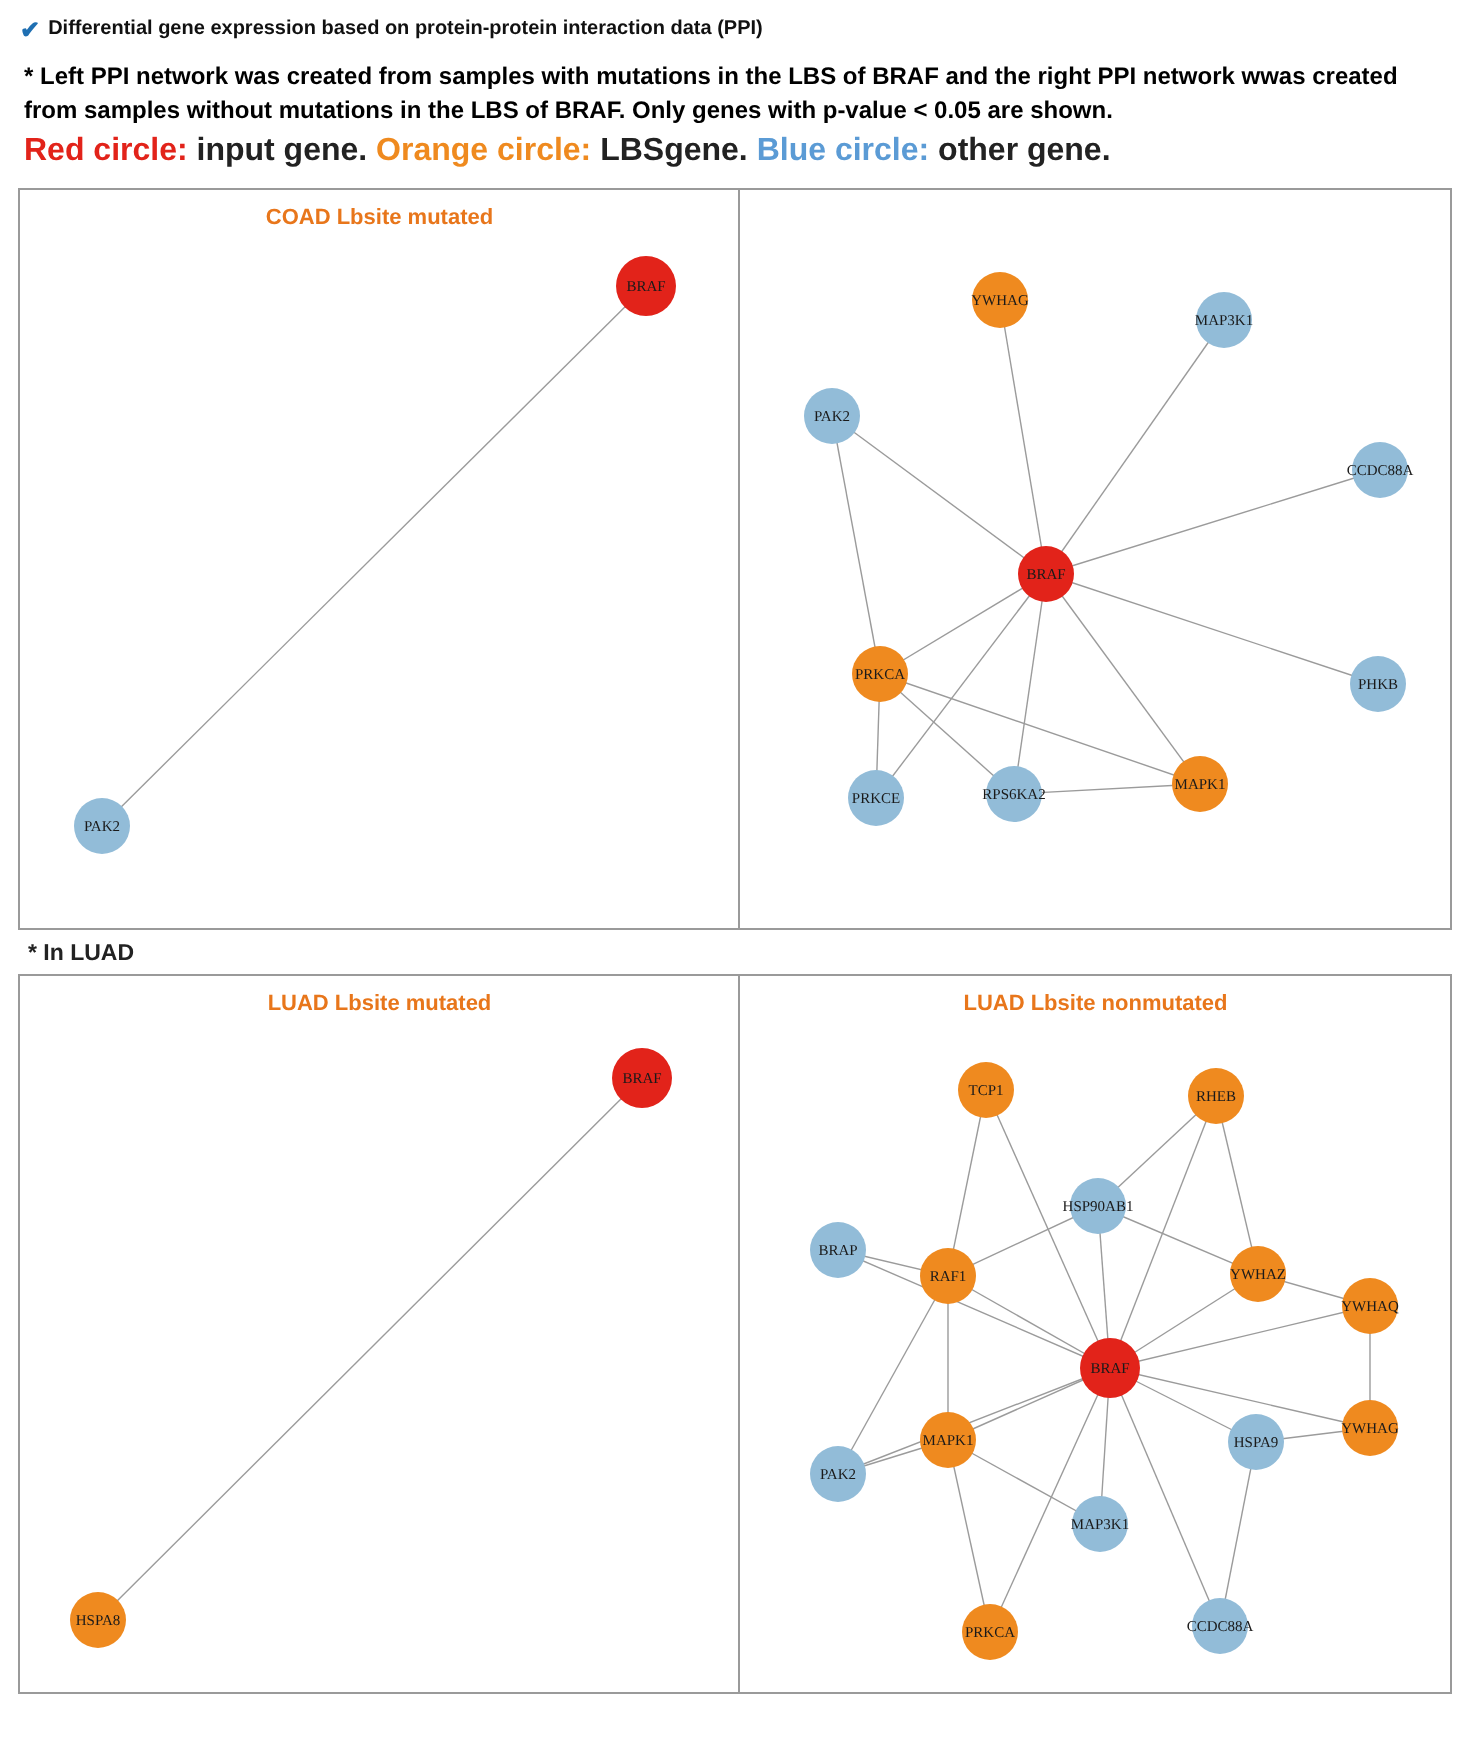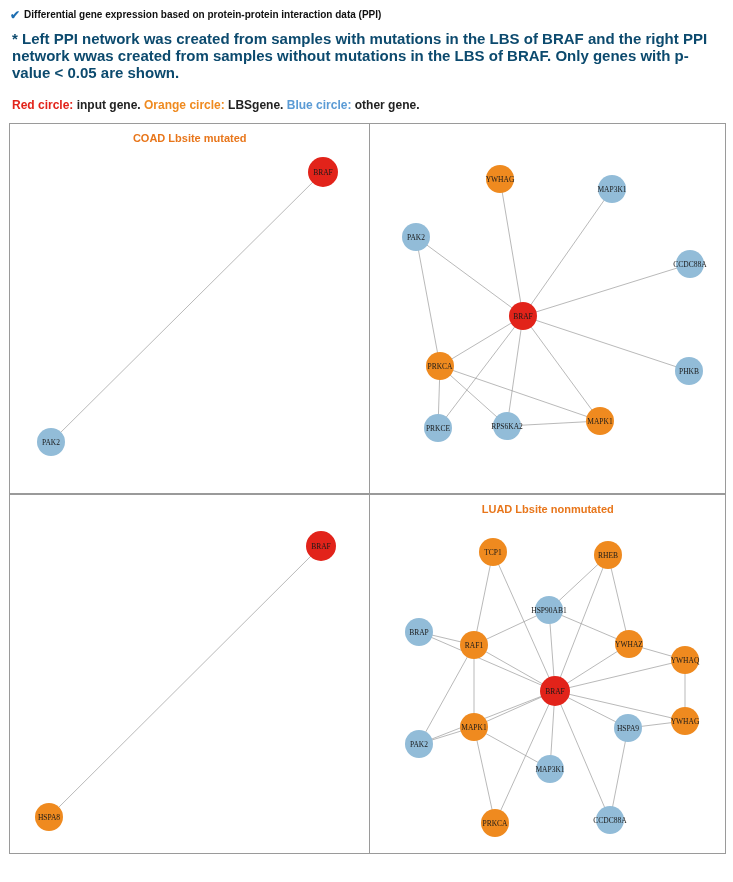--- a/index.html
+++ b/index.html
@@ -34,28 +34,28 @@
     line-height: 14px;
     font-weight: bold;
   }
   .title-text {
     font-size: 10px;
     font-weight: bold;
     color: #111111;
     line-height: 14px;
   }
   .desc {
-    font-size: 15px;
+    font-size: 12px;
     line-height: 17px;
     font-weight: bold;
-    color: #0c4a6e;
-    margin: 0 2px 16px 4px;
+    color: #000000;
+    margin: 0 2px 4px 4px;
   }
   .legend {
-    font-size: 12px;
+    font-size: 16px;
     font-weight: bold;
     margin: 0 2px 10px 4px;
     line-height: 16px;
   }
   .legend .red { color: #e2231a; }
   .legend .orange { color: #ef8a1f; }
   .legend .blue { color: #5b9bd5; }
   .legend .plain { color: #222222; font-weight: bold; }
   .section-label {
     font-size: 11.5px;
@@ -193,22 +193,24 @@
             <text x="137" y="304.5" text-anchor="middle" class="node-label">RPS6KA2</text>
           </g>
           <g>
             <circle cx="230" cy="297" r="14" fill="#ef8a1f"></circle>
             <text x="230" y="299.5" text-anchor="middle" class="node-label">MAPK1</text>
           </g>
         </svg>
     </div>
   </div>
 
+  <div class="section-label">* In LUAD</div>
   <div class="panel-row">
     <div class="panel left panel-luad">
+      <div class="panel-title">LUAD Lbsite mutated</div>
       <svg class="net" id="svg-luad-mutated">
           <g>
             <line x1="311" y1="51" x2="39" y2="322" class="edge" stroke="#9b9b9b"></line>
           </g>
           <g>
             <circle cx="311" cy="51" r="15" fill="#e2231a"></circle>
             <text x="311" y="53.5" text-anchor="middle" class="node-label">BRAF</text>
           </g>
           <g>
             <circle cx="39" cy="322" r="14" fill="#ef8a1f"></circle>

